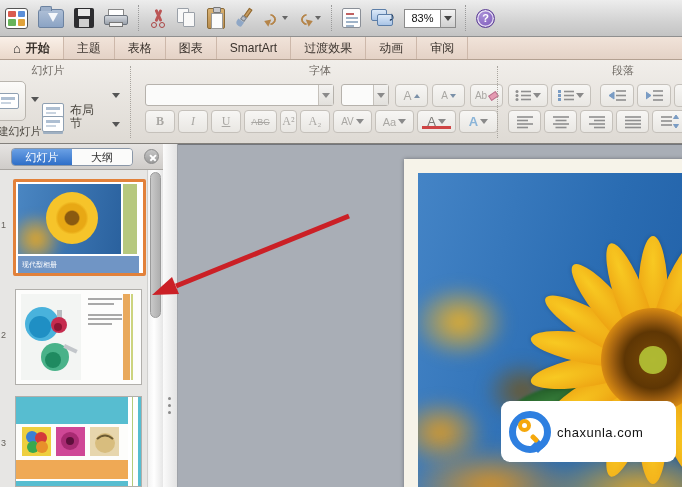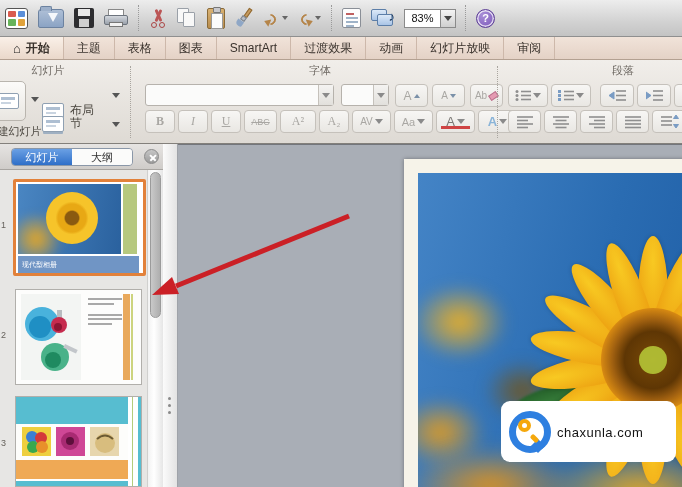--- a/index.html
+++ b/index.html
@@ -298,23 +298,20 @@
     <div class="tab">
         <span>SmartArt</span>
       </div>
     <div class="tab">
         <span>过渡效果</span>
       </div>
     <div class="tab">
         <span>动画</span>
       </div>
     <div class="tab">
-        <span>幻灯片放映</span>
-      </div>
-    <div class="tab">
         <span>审阅</span>
       </div>
   </div>
 
   <div class="ribbon">
 
     <div class="grp-label" style="left:8px; width:80px;">幻灯片</div>
     <div class="big-newslide">
         <span class="slide-glyph"></span>
       </div>
@@ -357,21 +354,21 @@
     <div class="rbtn fbtn" style="position:absolute; left:470px; top:24px; width:33px;">
         <span style="font-size:10px;">Ab</span>
         <span class="eraser"></span>
       </div>
 
     <div class="fmt-row" style="left:145px; top:50px;">
       <div class="rbtn fbtn serifb" style="width:30px; font-weight:bold;">B</div>
       <div class="rbtn fbtn serifb" style="width:30px; font-style:italic;">I</div>
       <div class="rbtn fbtn serifb" style="width:30px; text-decoration:underline;">U</div>
       <div class="rbtn fbtn" style="width:33px; font-size:9px; text-decoration:line-through;">ABC</div>
-      <div class="rbtn fbtn serifb" style="width:36px;">A²</div>
+      <div class="rbtn fbtn serifb" style="width:17px;">A²</div>
       <div class="rbtn fbtn serifb" style="width:30px;">A₂</div>
       <div class="rbtn fbtn" style="width:39px;">
           <span style="font-size:10px;">AV</span>
           <span class="caret-down cs" style="border-top-color:#8a8a8a;"></span>
         </div>
       <div class="rbtn fbtn" style="width:39px;">
           <span style="font-size:11px;">Aa</span>
           <span class="caret-down cs" style="border-top-color:#8a8a8a;"></span>
         </div>
       <div class="rbtn fbtn redbar" style="width:39px;">

